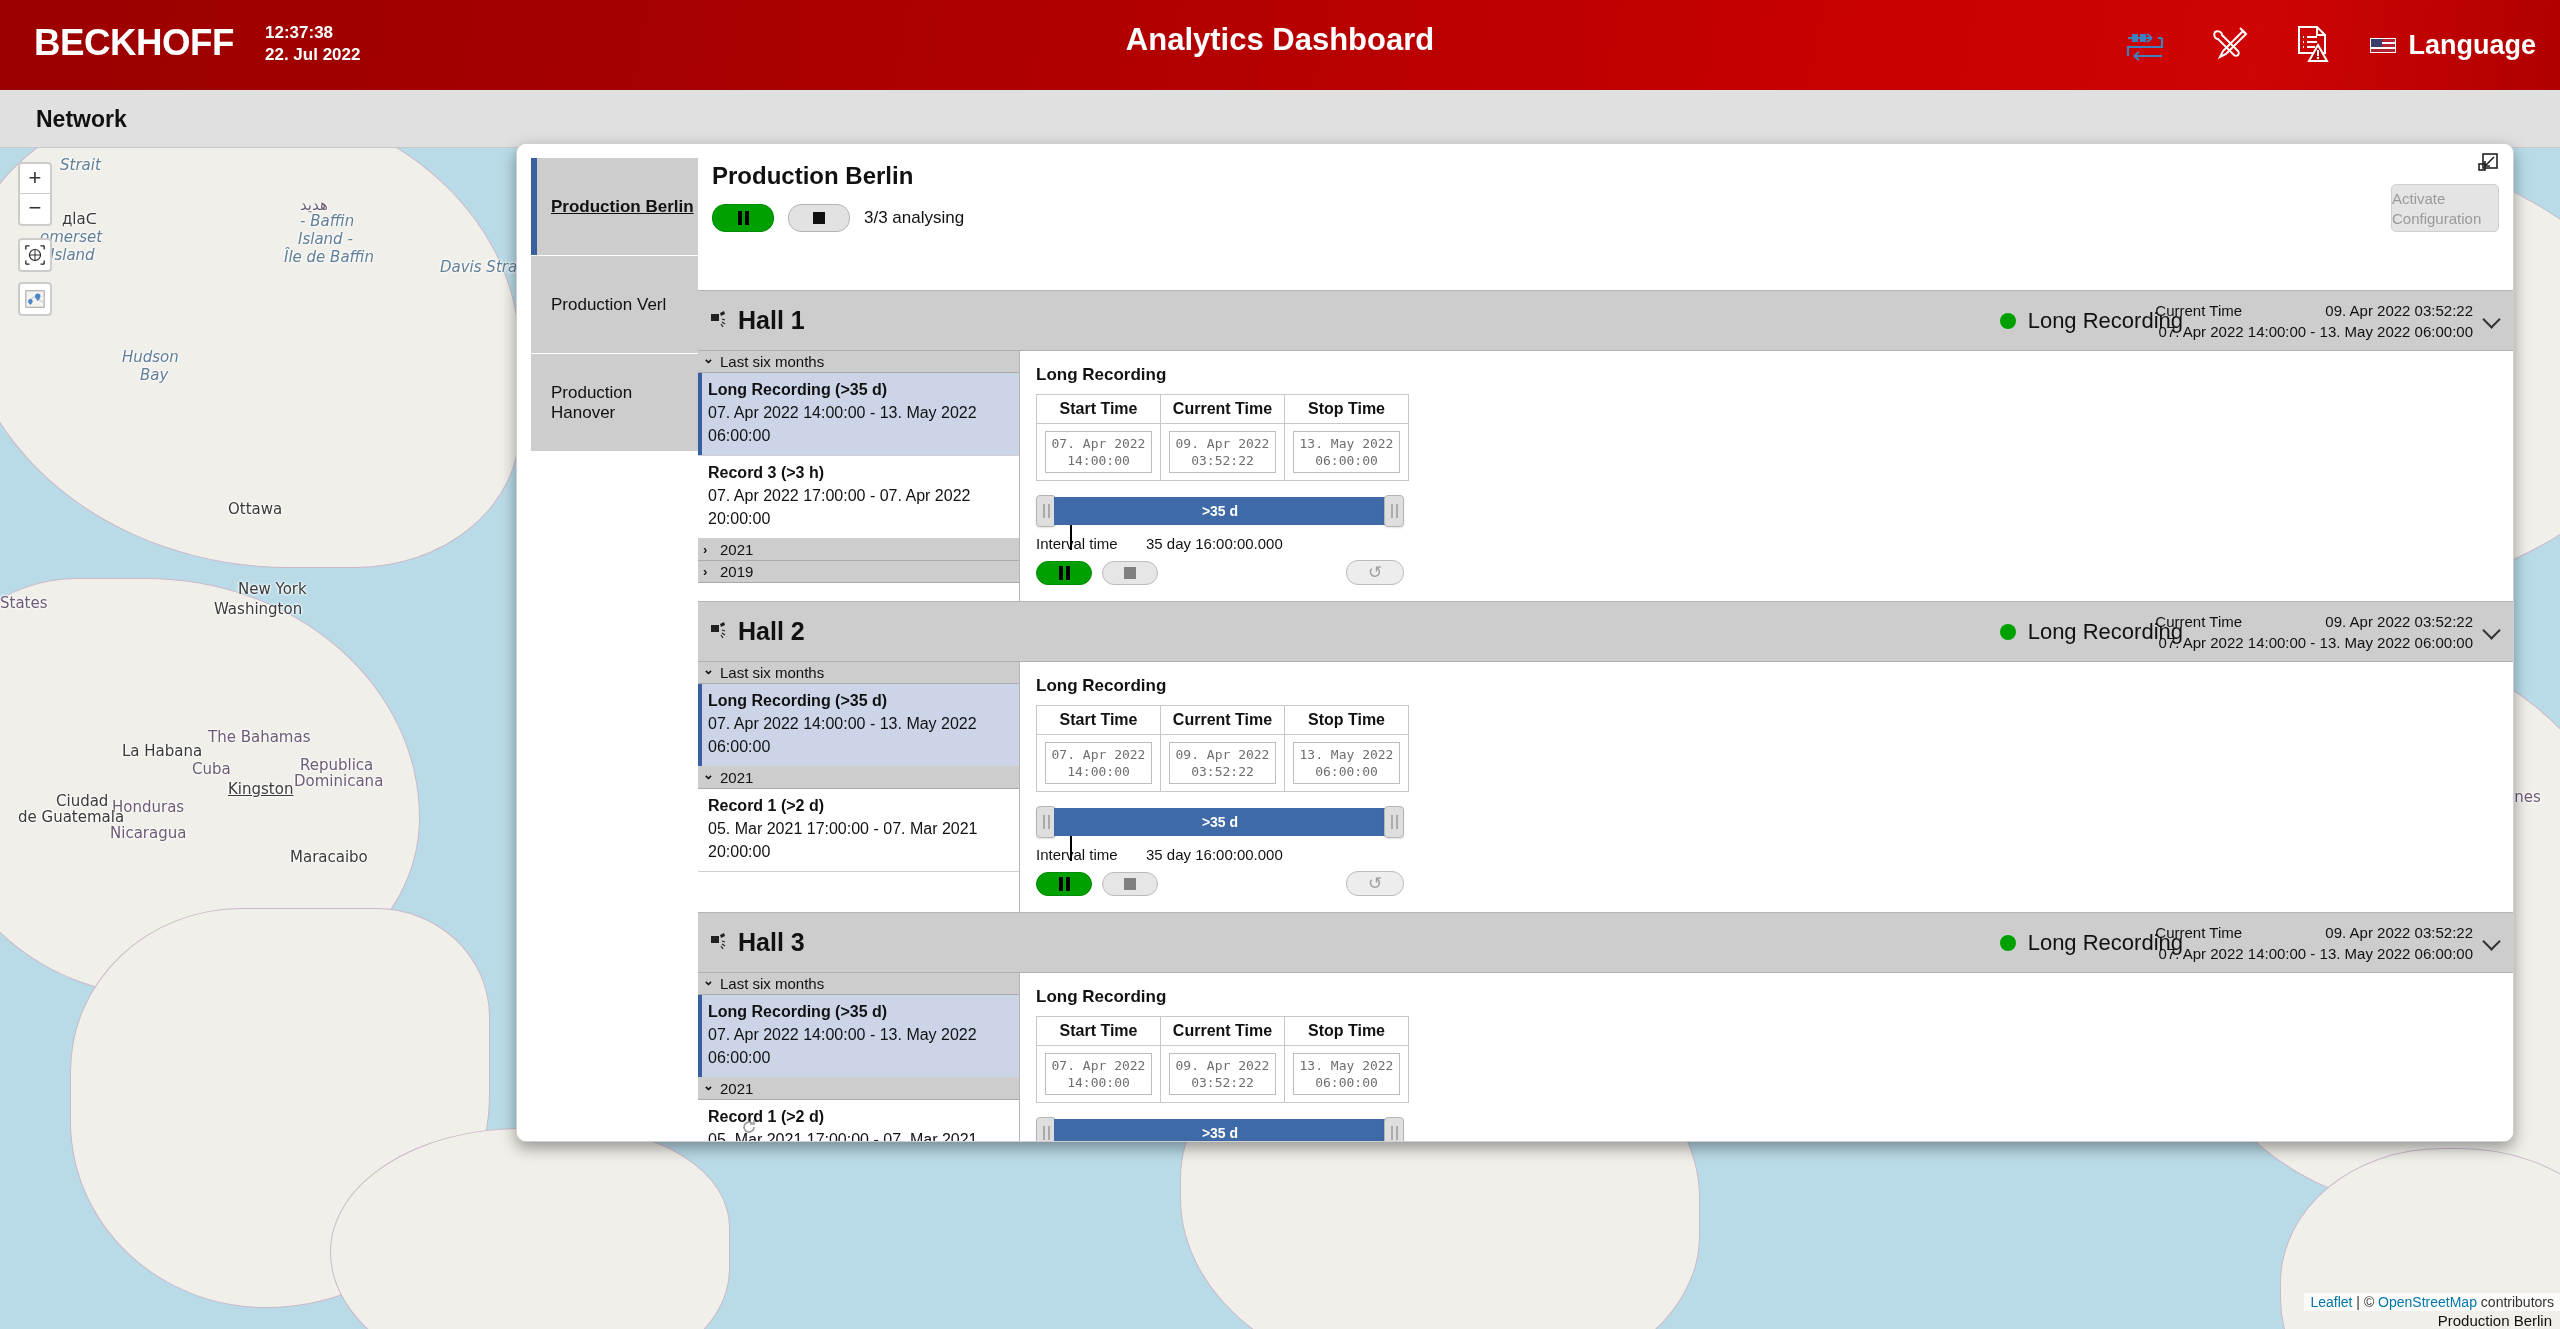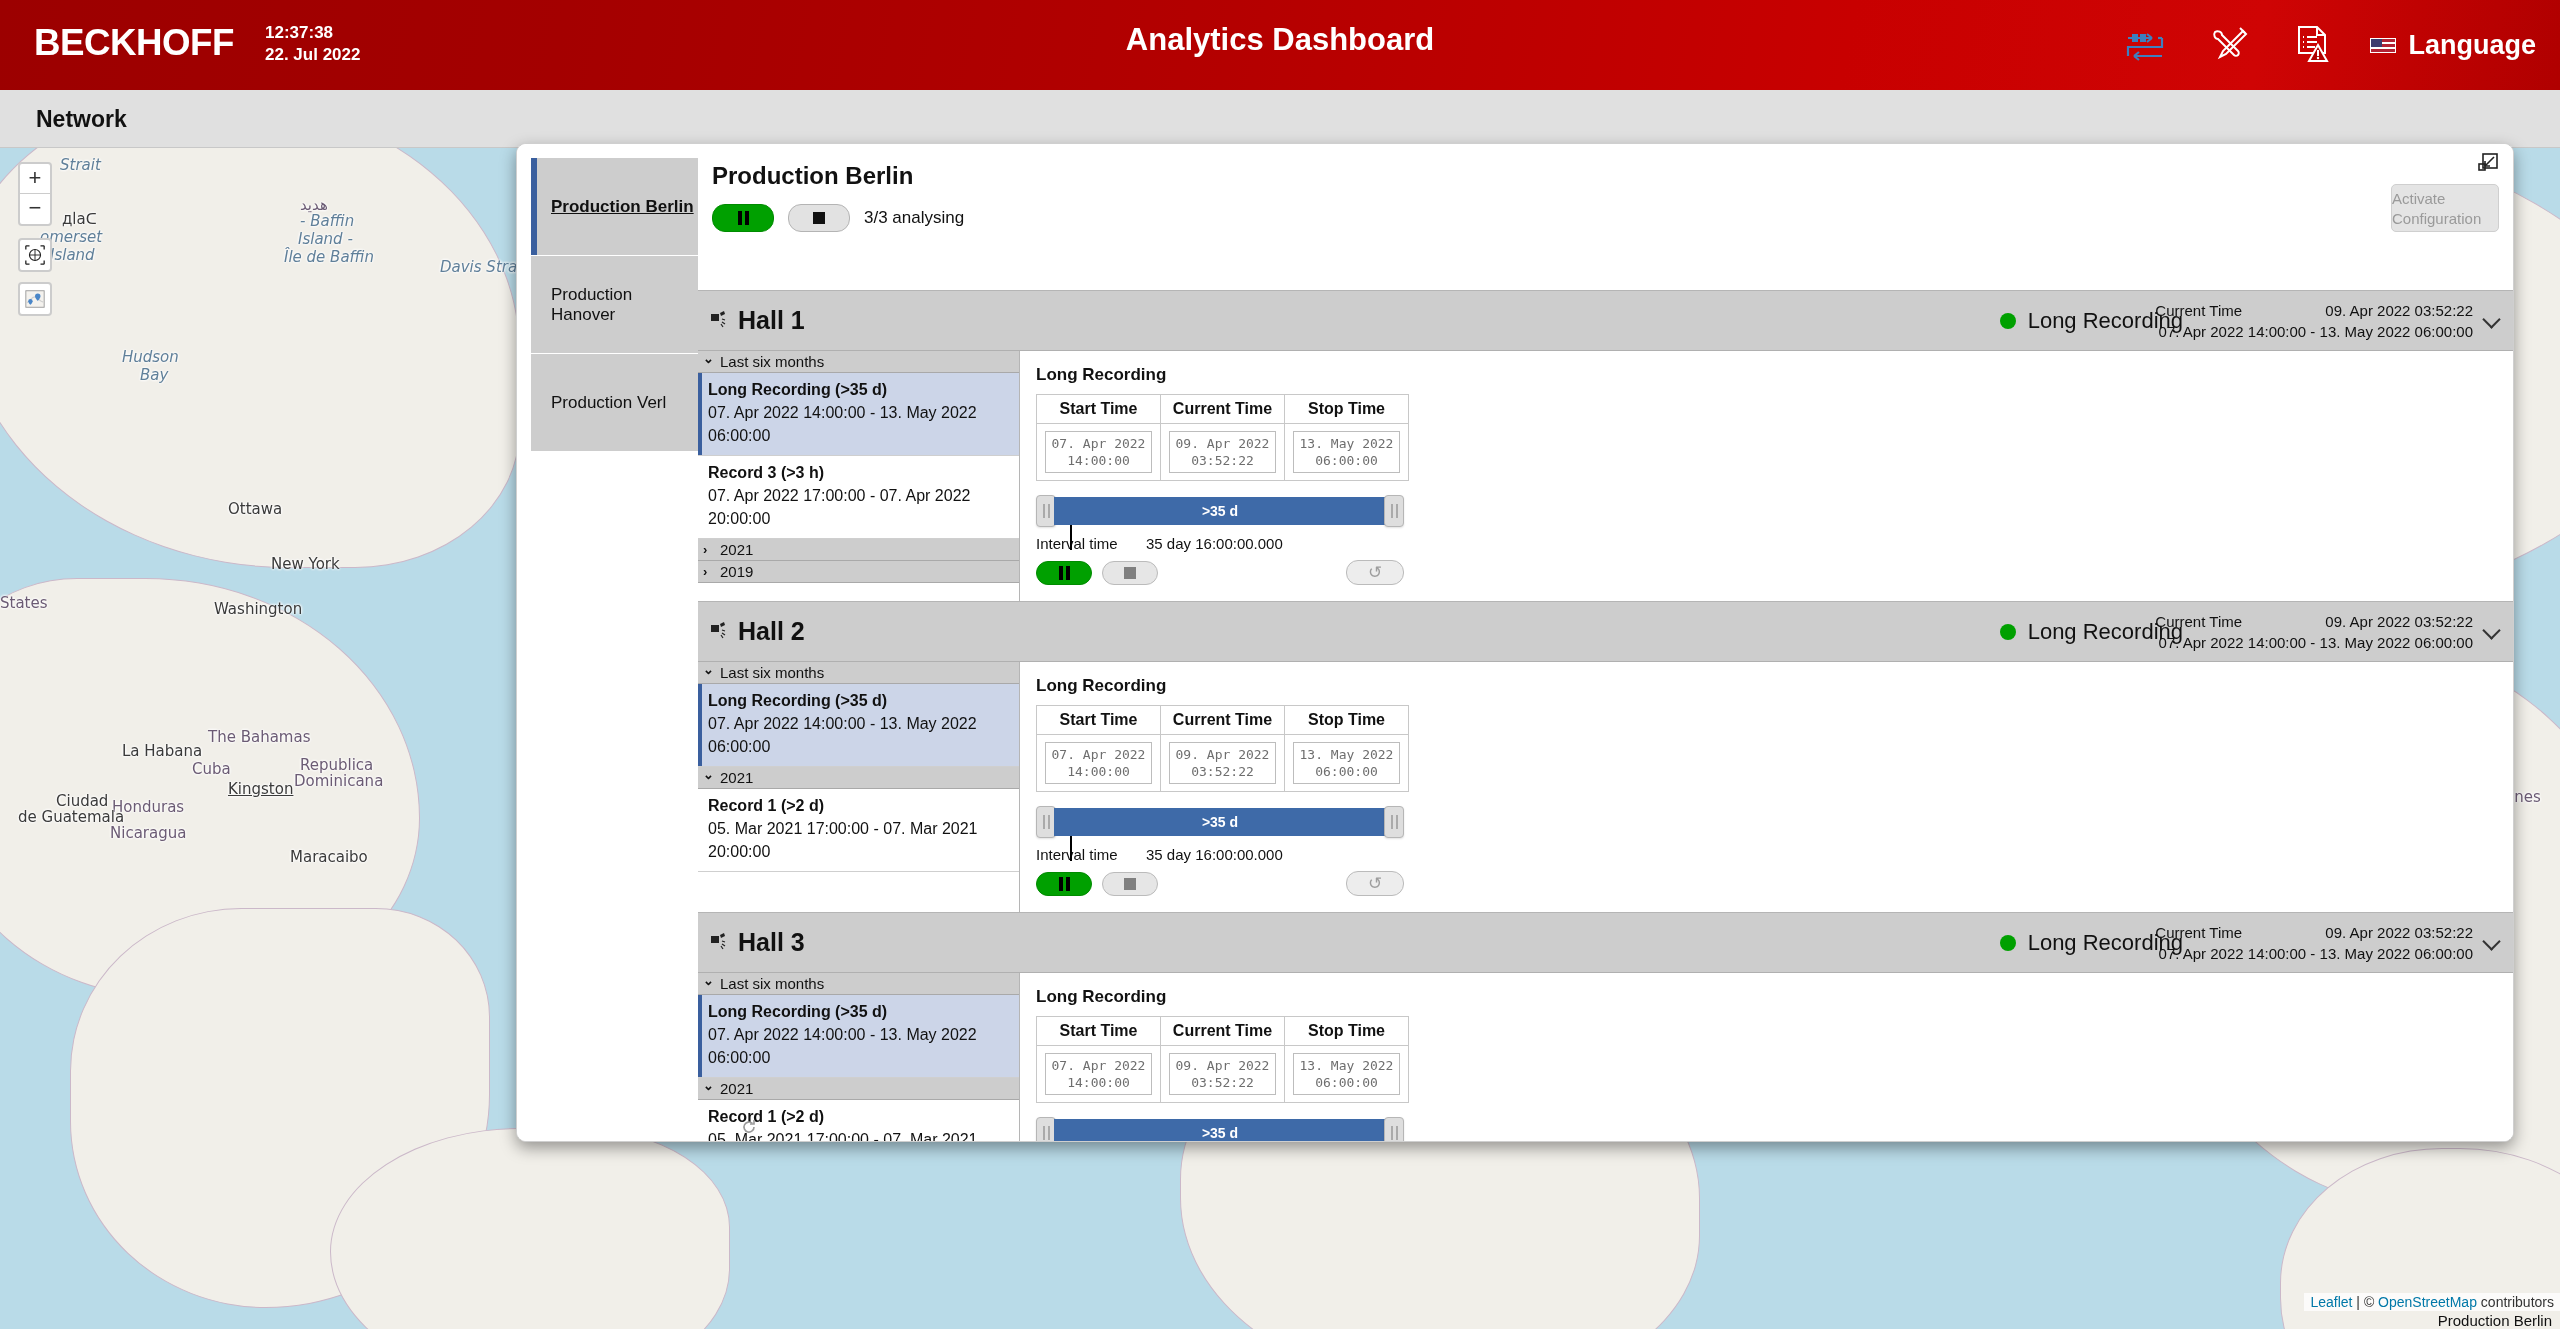--- a/index.html
+++ b/index.html
@@ -281,21 +281,21 @@
         <div class="maplabel water" style="left: 40px; top: 80px;">omerset</div>
         <div class="maplabel water" style="left: 50px; top: 98px;">Island</div>
         <div class="maplabel" style="left: 300px; top: 48px;">هديد</div>
         <div class="maplabel water" style="left: 300px; top: 64px;">- Baffin</div>
         <div class="maplabel water" style="left: 298px; top: 82px;">Island -</div>
         <div class="maplabel water" style="left: 284px; top: 100px;">Île de Baffin</div>
         <div class="maplabel water" style="left: 440px; top: 110px;">Davis Strait</div>
         <div class="maplabel water" style="left: 122px; top: 200px;">Hudson</div>
         <div class="maplabel water" style="left: 140px; top: 218px;">Bay</div>
         <div class="maplabel dark" style="left: 228px; top: 352px;">Ottawa</div>
-        <div class="maplabel dark" style="left: 238px; top: 407px; margin-left: 33px;">New York</div>
+        <div class="maplabel dark" style="left: 238px; top: 432px;">New York</div>
         <div class="maplabel dark" style="left: 214px; top: 452px;">Washington</div>
         <div class="maplabel" style="left: 0px; top: 446px;">States</div>
         <div class="maplabel dark" style="left: 122px; top: 594px;">La Habana</div>
         <div class="maplabel" style="left: 192px; top: 612px;">Cuba</div>
         <div class="maplabel" style="left: 208px; top: 580px;">The Bahamas</div>
         <div class="maplabel" style="left: 300px; top: 608px;">Republica</div>
         <div class="maplabel" style="left: 294px; top: 624px;">Dominicana</div>
         <div class="maplabel dark" style="left: 228px; top: 632px; text-decoration: underline;">Kingston</div>
         <div class="maplabel" style="left: 112px; top: 650px;">Honduras</div>
         <div class="maplabel dark" style="left: 56px; top: 644px;">Ciudad</div>
@@ -403,24 +403,24 @@
     <div class="t">Network</div>
   </div>
 
   <div class="panel">
 
     <div class="pnav">
       <div class="pnav-item active">
         <span>Production Berlin</span>
       </div>
       <div class="pnav-item">
+        <span>Production Verl</span>
+      </div>
+      <div class="pnav-item">
         <span>Production Hanover</span>
-      </div>
-      <div class="pnav-item">
-        <span>Production Verl</span>
       </div>
     </div>
 
     <div class="pmain">
 
       <div class="pmain-head">
         <div class="pmain-title">Production Berlin</div>
         <div class="maximize-ico">
           <svg width="22" height="22" viewBox="0 0 22 22">
             <rect x="6" y="2" width="14" height="14" fill="none" stroke="#222" stroke-width="1.6"></rect>

